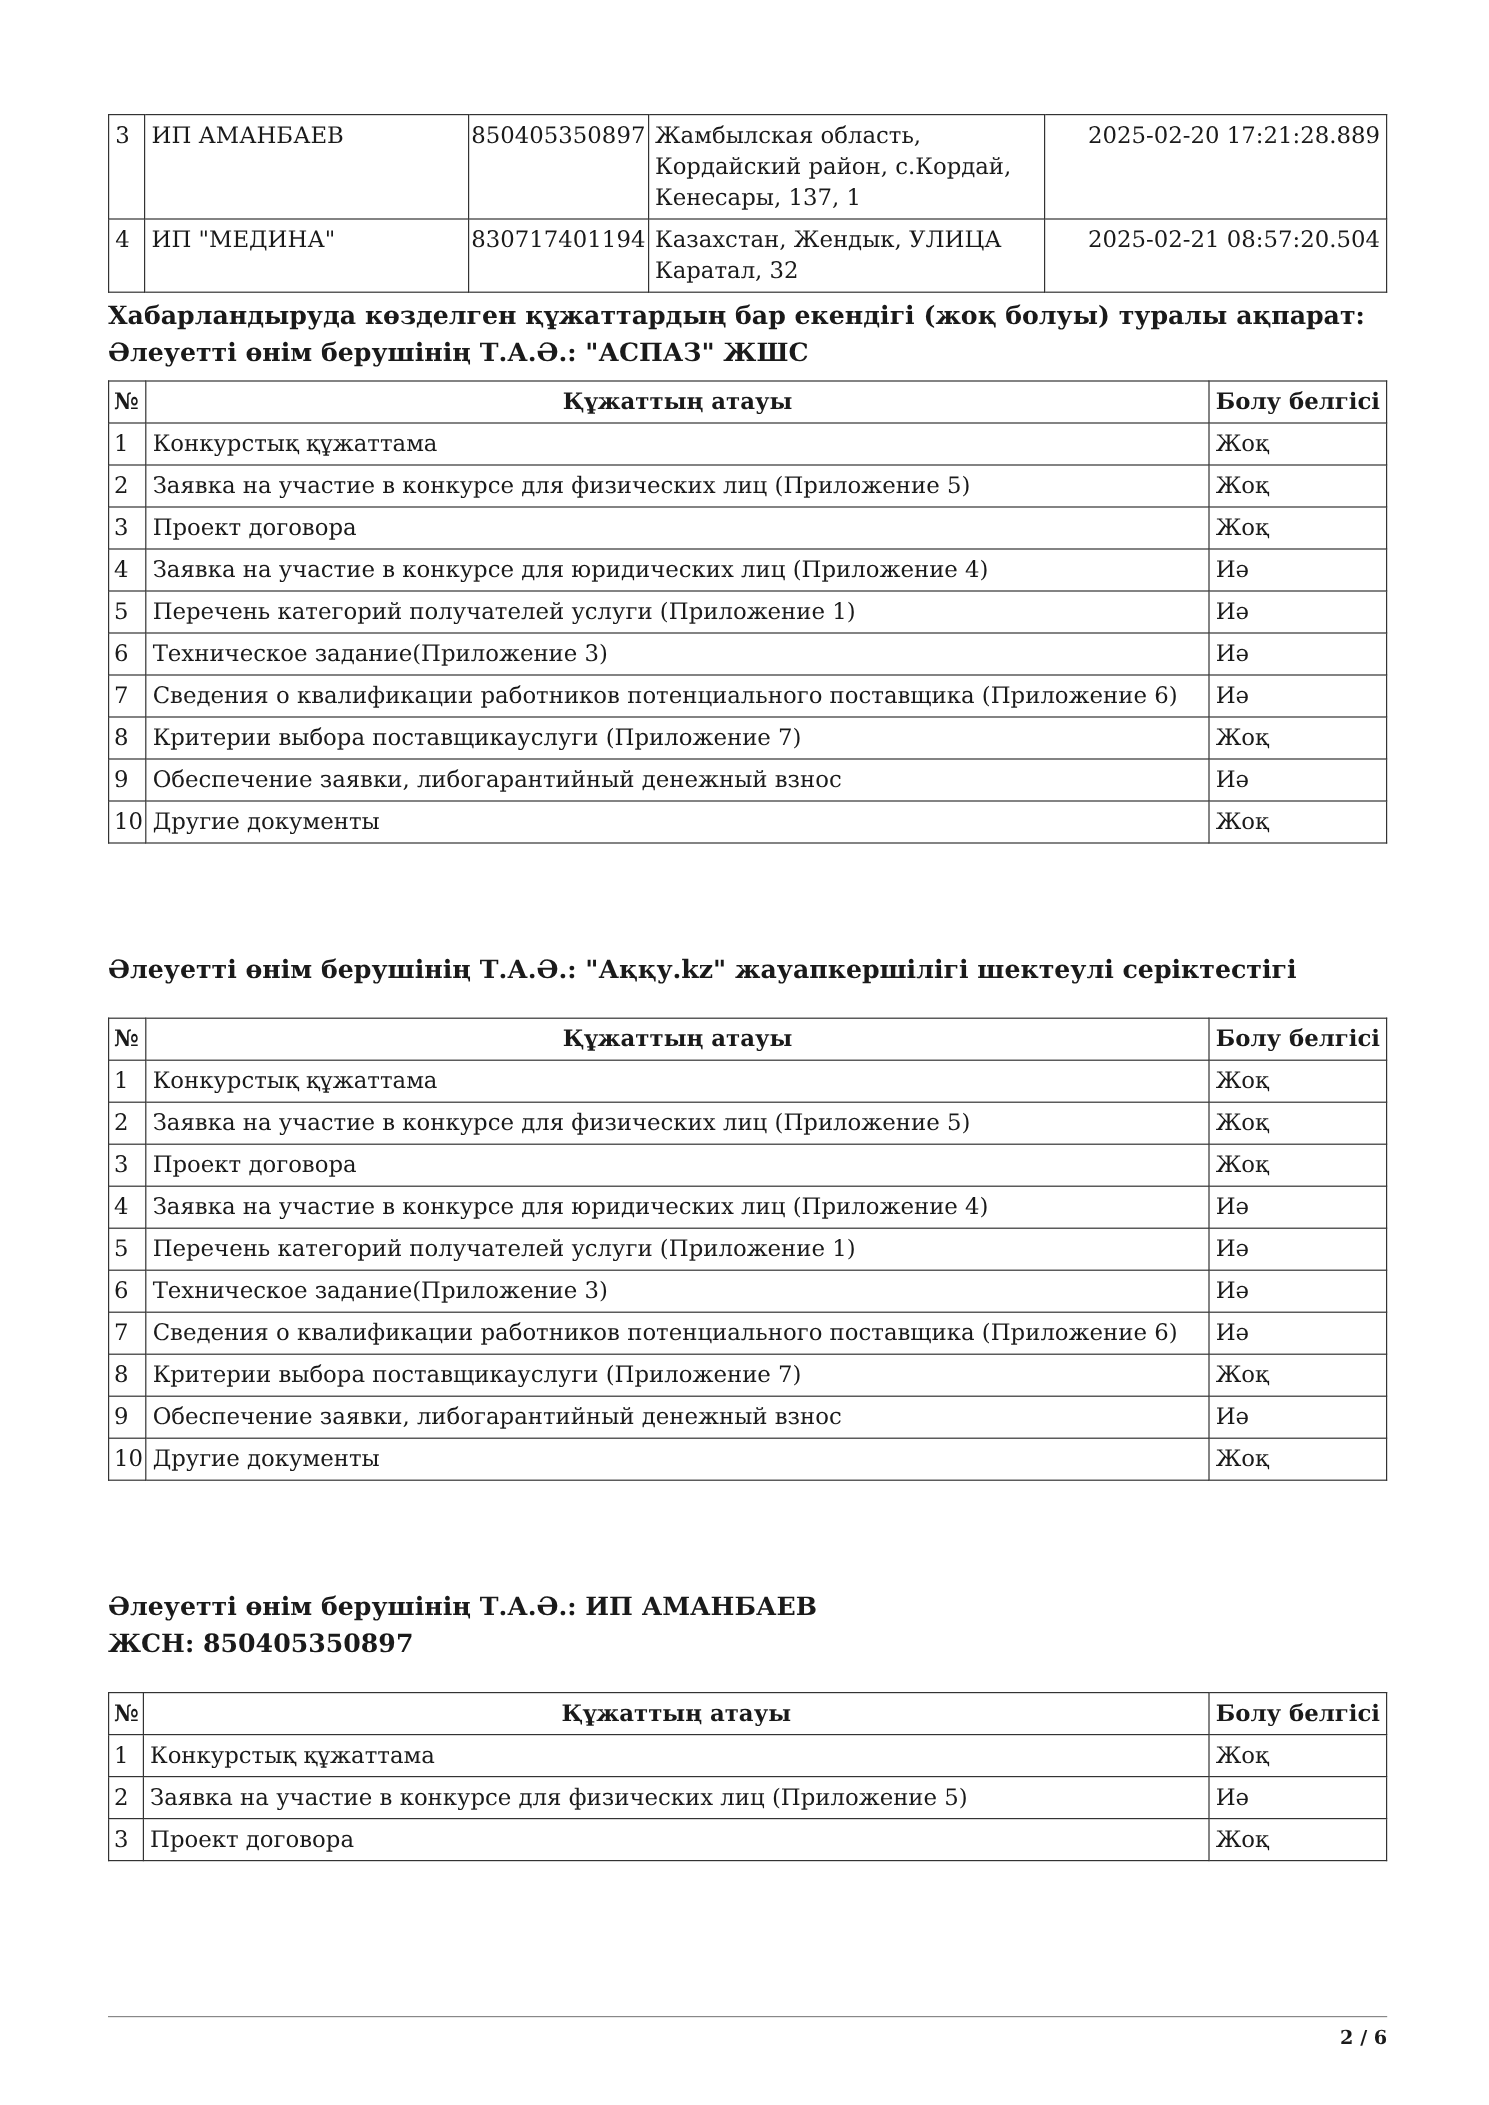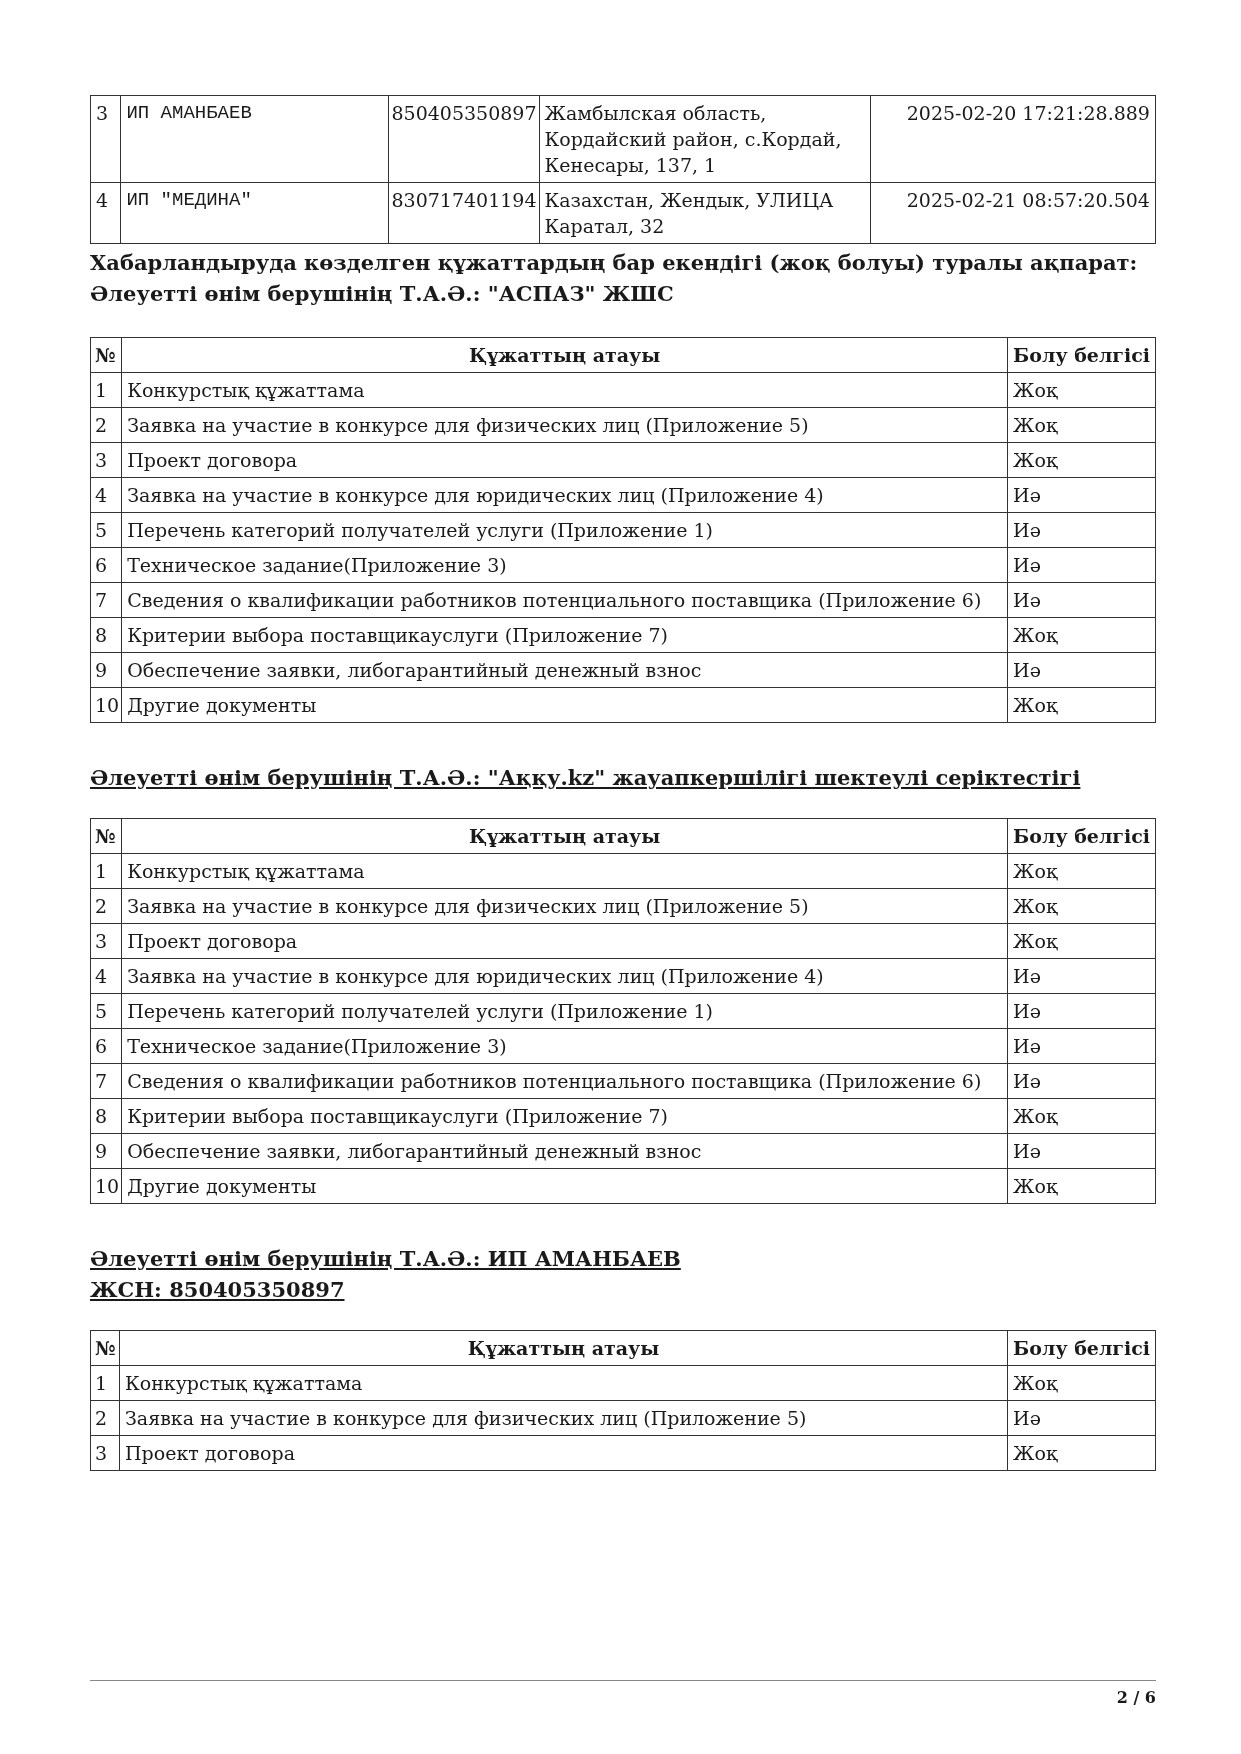--- a/index.html
+++ b/index.html
@@ -31,37 +31,37 @@
       border: 1.5px solid #333;
       padding: 3px 5px 3px 5px;
       vertical-align: top;
       text-align: left;
     }
     th {
       font-weight: bold;
     }
     .participants td { padding-top: 4px; padding-bottom: 4px; }
     .participants td.c-num { width: 20px; }
-    .participants td.c-name { width: 271px; font-family: Liberation Mono, monospace; }
+    .participants td.c-name { width: 271px; }
     .participants td.c-iin { width: 136px; padding-right: 2px; padding-left: 2px;}
     .participants td.c-addr { width: 336px; }
     .participants td.c-date { width: 242px; white-space: nowrap; padding-left: 36px; }
 
     .docs th.c-title { text-align: center; }
     .docs td, .docs th { height: 26px; padding-top: 4px; padding-bottom: 4px; }
     .docs .c-num { width: 22px; padding-left: 4px; padding-right: 2px; }
     .docs .c-status { width: 136px; white-space: nowrap; }
 
     .heading {
       font-weight: bold;
       font-size: 21px;
       line-height: 31px;
     }
-    .block-heading { margin-top: 3px; margin-bottom: 28px; }
-    .provider-heading { margin-top: 39px; margin-bottom: 25px; text-decoration: underline; }
+    .block-heading { margin-top: 3px; margin-bottom: 8px; }
+    .provider-heading { margin-top: 89px; margin-bottom: 25px; }
 
     .footer-line {
       position: absolute;
       left: 90px;
       top: 1680px;
       width: 1066px;
       border-top: 1px solid #888;
     }
     .page-number {
       position: absolute;

